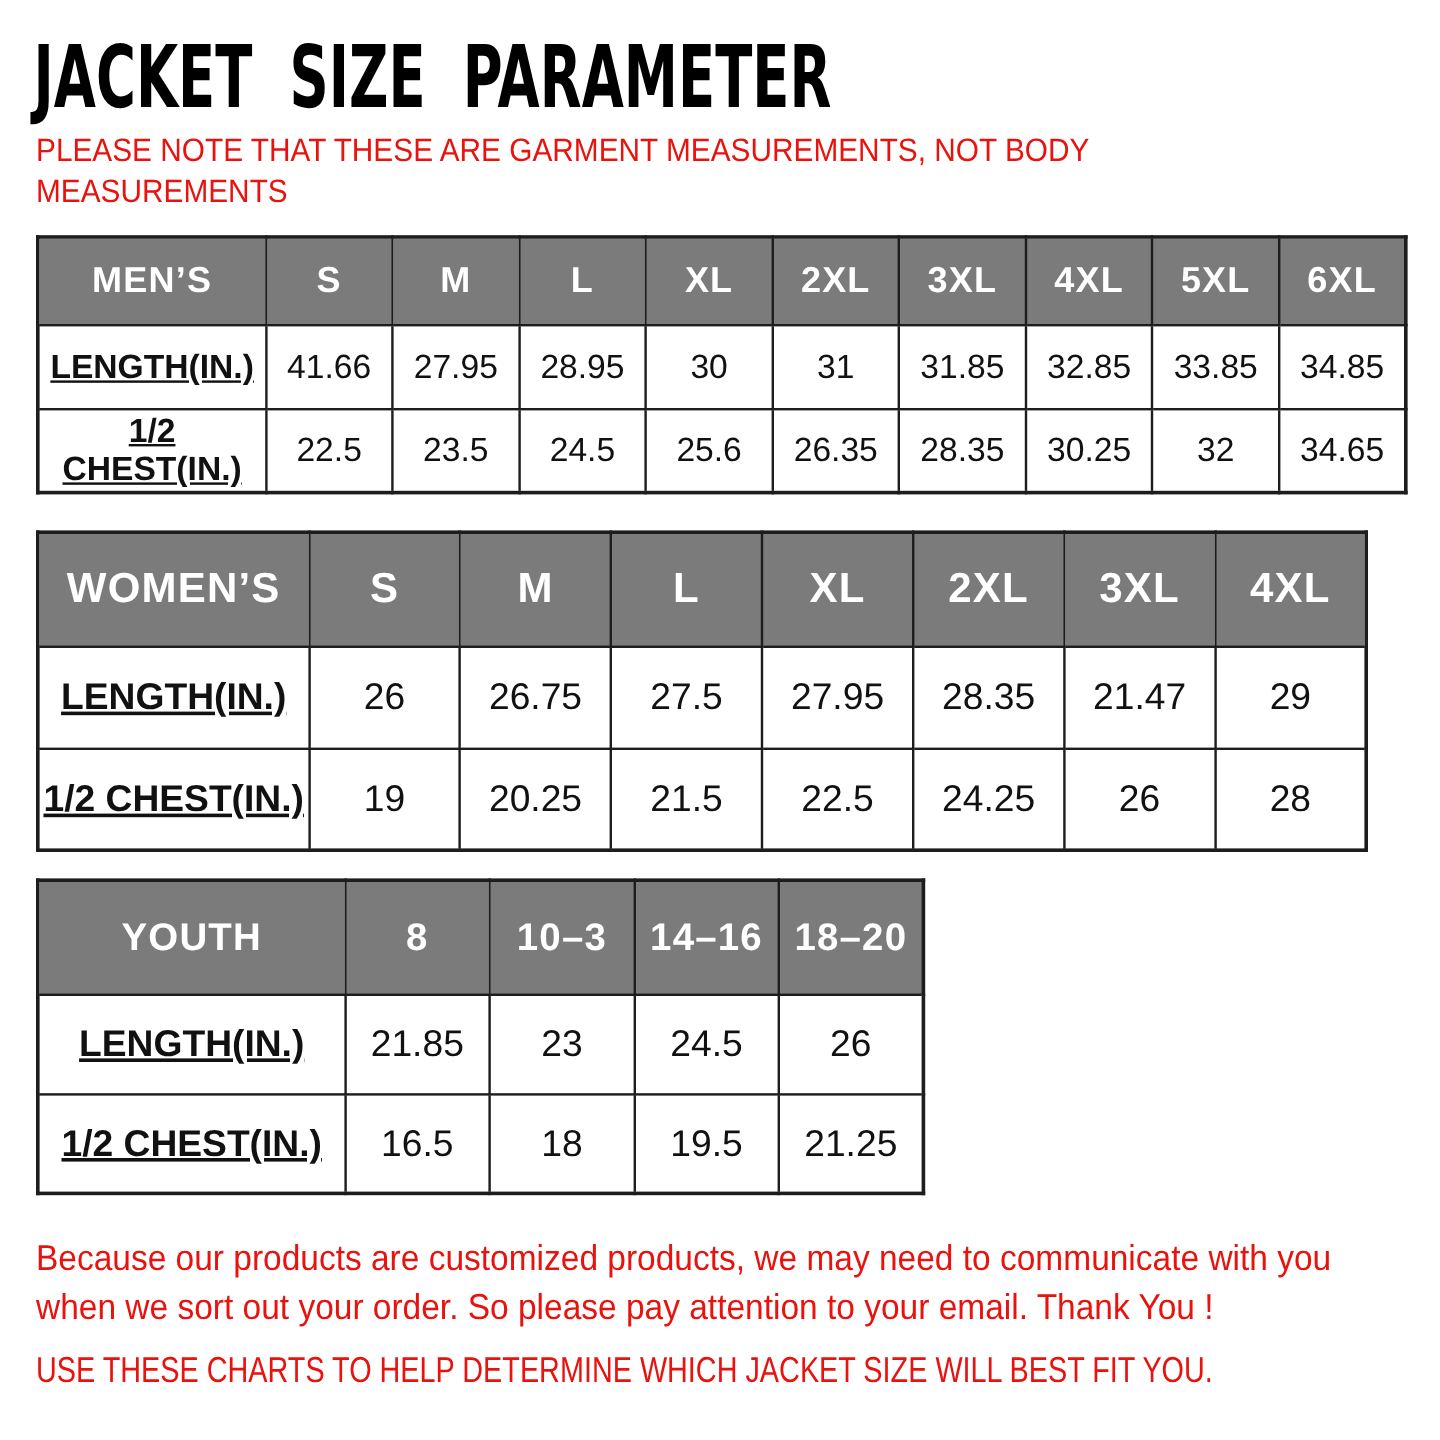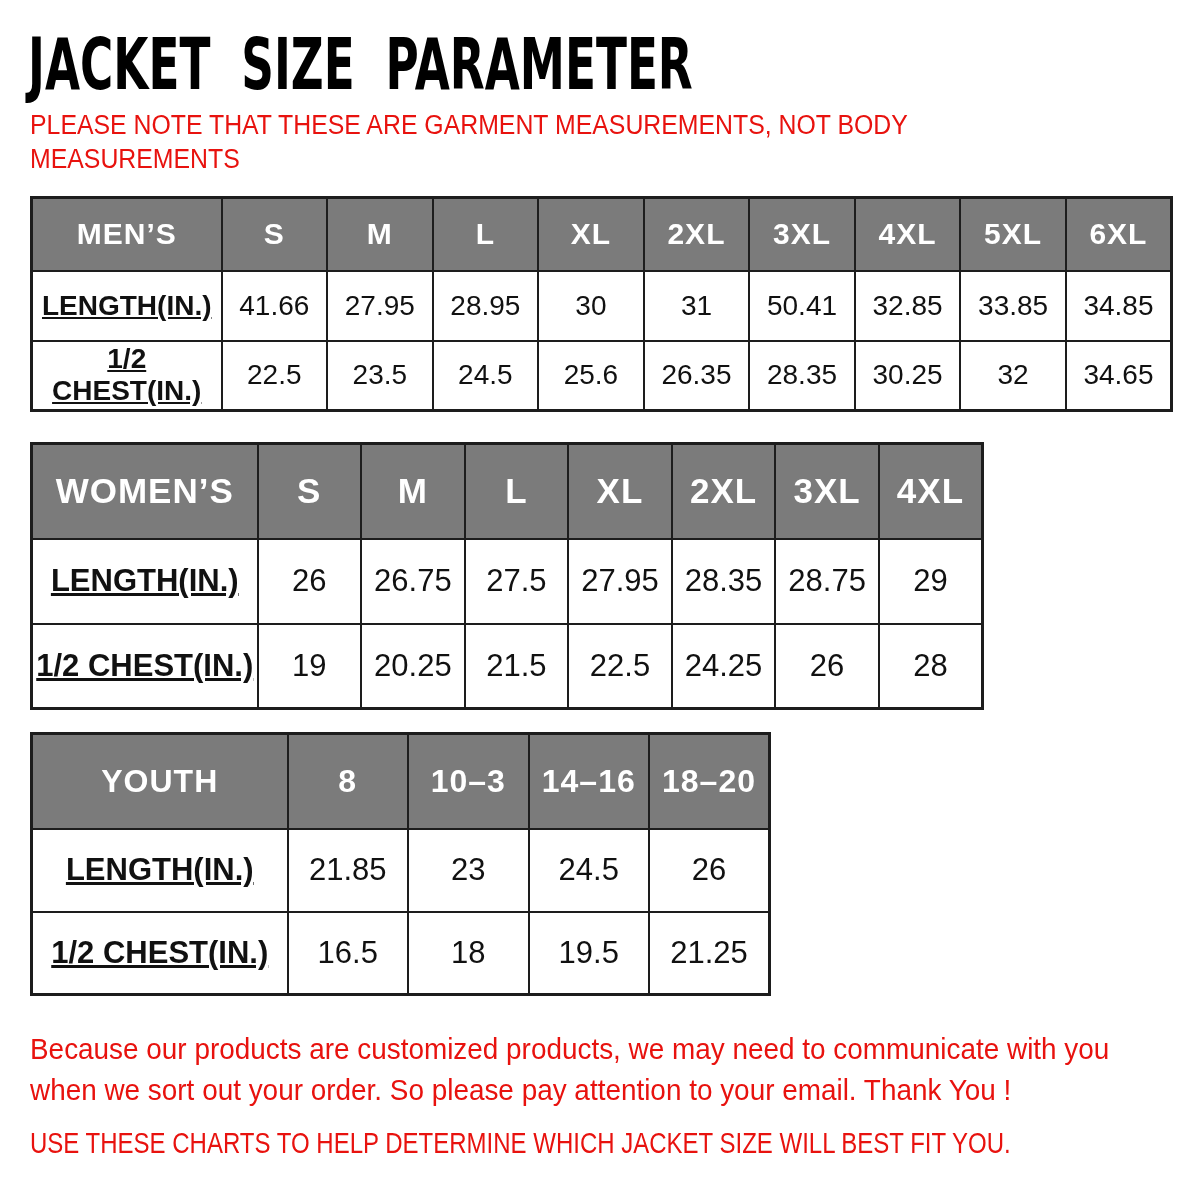--- a/index.html
+++ b/index.html
@@ -34,21 +34,21 @@
   table.size td { color:#111111; }
   table.size td.label { font-weight:bold; letter-spacing:0;text-decoration:underline; }
 
   .t-men   { left:30px; top:196px; width:1143px; }
   .t-men   thead tr { height:73px; }
   .t-men   tbody tr { height:70px; }
   .t-men   th { font-size:30px; }
   .t-men   td { font-size:28px; }
   .t-men   .label { width:190px; }
 
-  .t-women { left:30px; top:442px; width:954px; }
+  .t-women { left:30px; top:442px; width:1110px; }
   .t-women thead tr { height:95px; }
   .t-women tbody tr { height:85px; }
   .t-women th { font-size:35px; }
   .t-women td { font-size:31px; }
   .t-women .label { width:226px; }
 
   .t-youth { left:30px; top:732px; width:741px; }
   .t-youth thead tr { height:95px; }
   .t-youth tbody tr { height:83px; }
   .t-youth th { font-size:32px; }
@@ -94,21 +94,21 @@
         </tr>
       </thead>
     <tbody>
         <tr>
           <td class="label">LENGTH(IN.)</td>
           <td>41.66</td>
           <td>27.95</td>
           <td>28.95</td>
           <td>30</td>
           <td>31</td>
-          <td>50.41</td>
+          <td>31.85</td>
           <td>32.85</td>
           <td>33.85</td>
           <td>34.85</td>
         </tr>
         <tr>
           <td class="label">1/2 CHEST(IN.)</td>
           <td>22.5</td>
           <td>23.5</td>
           <td>24.5</td>
           <td>25.6</td>
@@ -135,21 +135,21 @@
         </tr>
       </thead>
     <tbody>
         <tr>
           <td class="label">LENGTH(IN.)</td>
           <td>26</td>
           <td>26.75</td>
           <td>27.5</td>
           <td>27.95</td>
           <td>28.35</td>
-          <td>28.75</td>
+          <td>21.47</td>
           <td>29</td>
         </tr>
         <tr>
           <td class="label">1/2 CHEST(IN.)</td>
           <td>19</td>
           <td>20.25</td>
           <td>21.5</td>
           <td>22.5</td>
           <td>24.25</td>
           <td>26</td>

